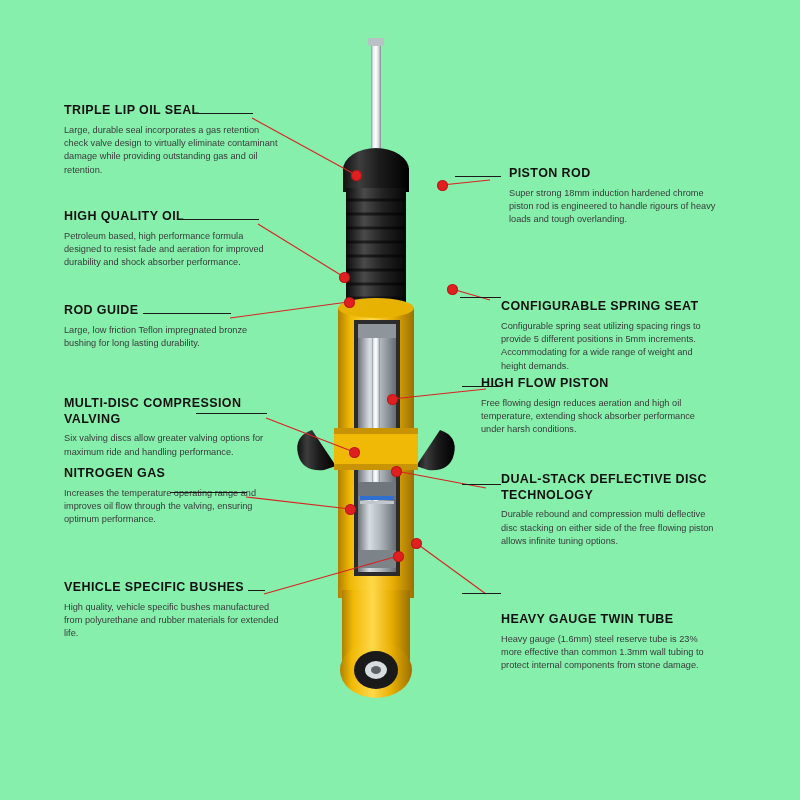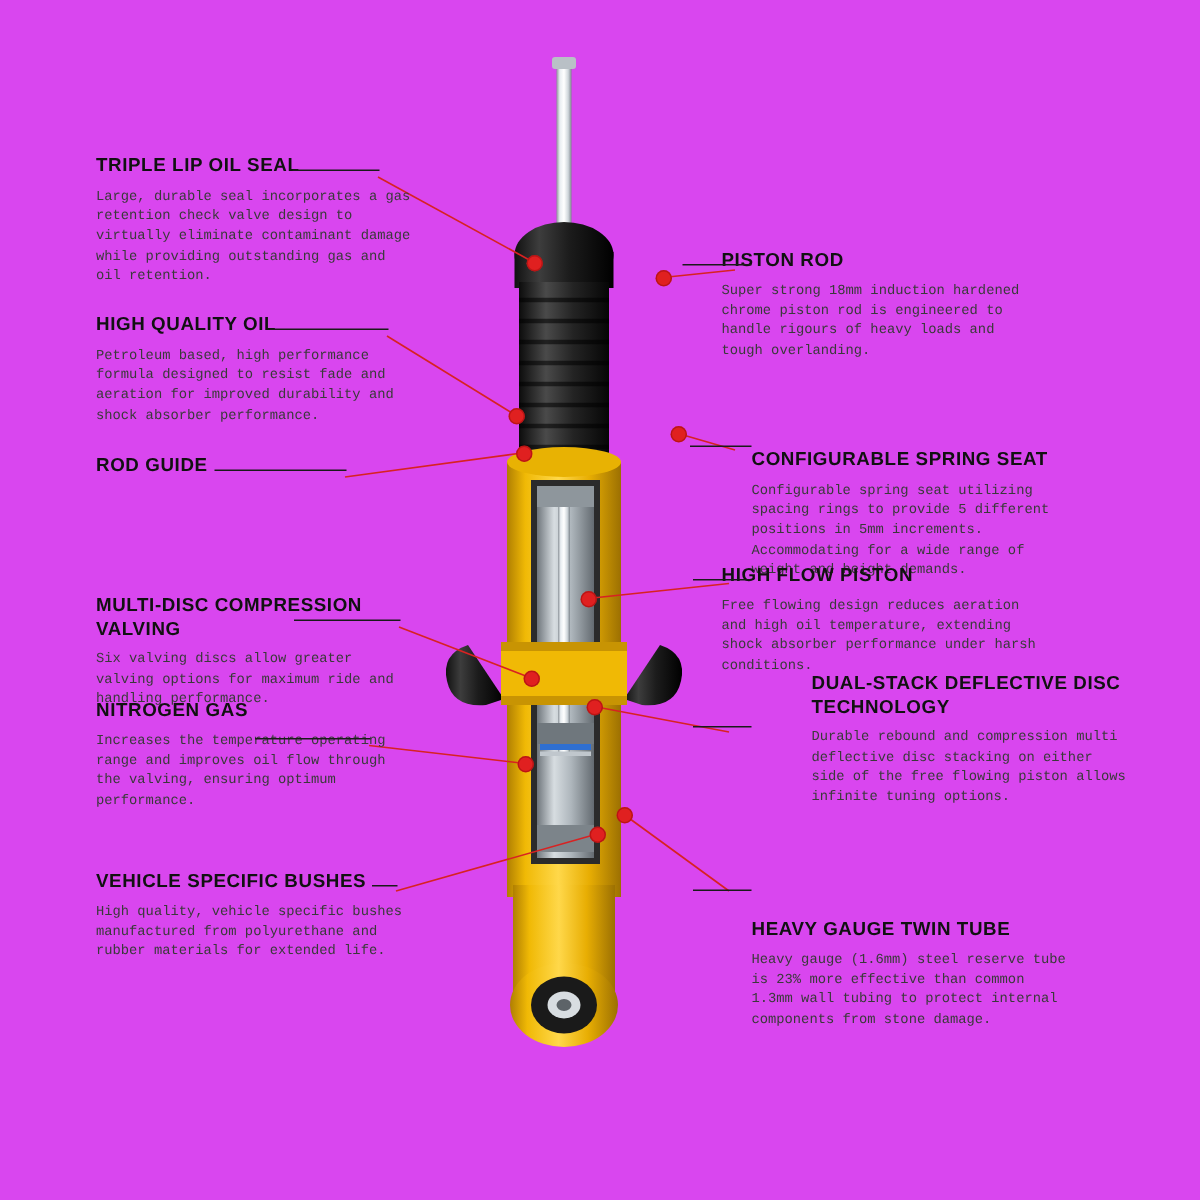--- a/index.html
+++ b/index.html
@@ -4,21 +4,21 @@
 <style>
   html, body {
     margin: 0;
     padding: 0;
     background: #ffffff;
   }
   #page {
     position: relative;
     width: 800px;
     height: 800px;
-    background: #d946ef;
+    background: #86efac;
     font-family: "Liberation Sans", sans-serif;
     overflow: hidden;
   }
   .callout {
     position: absolute;
     width: 215px;
   }
   .callout.left  { text-align: left; }
   .callout.right { text-align: left; }
   .callout-title {
@@ -27,21 +27,20 @@
     letter-spacing: 0.4px;
     color: #111111;
     line-height: 1.25;
     margin-bottom: 5px;
     text-transform: uppercase;
   }
   .callout-body {
     font-size: 9.2px;
     line-height: 1.45;
     color: #3a3a3a;
-    font-family: Liberation Mono, monospace;
   }
   .rule {
     position: absolute;
     height: 1px;
     background: #1a1a1a;
   }
   svg.leaders {
     position: absolute;
     left: 0;
     top: 0;
@@ -185,20 +184,21 @@
   <div class="rule" style="left:195px; top:113px; width:58px;"></div>
 
   <div class="callout left" style="left:64px; top:209px;">
     <div class="callout-title">HIGH QUALITY OIL</div>
     <div class="callout-body">Petroleum based, high performance formula designed to resist fade and aeration for improved durability and shock absorber performance.</div>
   </div>
   <div class="rule" style="left:180px; top:219px; width:79px;"></div>
 
   <div class="callout left" style="left:64px; top:303px;">
     <div class="callout-title">ROD GUIDE</div>
+    <div class="callout-body">Large, low friction Teflon impregnated bronze bushing for long lasting durability.</div>
   </div>
   <div class="rule" style="left:143px; top:313px; width:88px;"></div>
 
   <div class="callout left" style="left:64px; top:396px;">
     <div class="callout-title">MULTI-DISC COMPRESSION VALVING</div>
     <div class="callout-body">Six valving discs allow greater valving options for maximum ride and handling performance.</div>
   </div>
   <div class="rule" style="left:196px; top:413px; width:71px;"></div>
 
   <div class="callout left" style="left:64px; top:466px;">
@@ -206,39 +206,39 @@
     <div class="callout-body">Increases the temperature operating range and improves oil flow through the valving, ensuring optimum performance.</div>
   </div>
   <div class="rule" style="left:170px; top:492px; width:77px;"></div>
 
   <div class="callout left" style="left:64px; top:580px;">
     <div class="callout-title">VEHICLE SPECIFIC BUSHES</div>
     <div class="callout-body">High quality, vehicle specific bushes manufactured from polyurethane and rubber materials for extended life.</div>
   </div>
   <div class="rule" style="left:248px; top:590px; width:17px;"></div>
 
-  <div class="callout right" style="left:481px; top:166px;">
+  <div class="callout right" style="left:509px; top:166px;">
     <div class="callout-title">PISTON ROD</div>
     <div class="callout-body">Super strong 18mm induction hardened chrome piston rod is engineered to handle rigours of heavy loads and tough overlanding.</div>
   </div>
   <div class="rule" style="left:455px; top:176px; width:46px;"></div>
 
   <div class="callout right" style="left:501px; top:287px;margin-top:12px;">
     <div class="callout-title">CONFIGURABLE SPRING SEAT</div>
     <div class="callout-body">Configurable spring seat utilizing spacing rings to provide 5 different positions in 5mm increments. Accommodating for a wide range of weight and height demands.</div>
   </div>
   <div class="rule" style="left:460px; top:297px; width:41px;"></div>
 
   <div class="callout right" style="left:481px; top:376px;">
     <div class="callout-title">HIGH FLOW PISTON</div>
     <div class="callout-body">Free flowing design reduces aeration and high oil temperature, extending shock absorber performance under harsh conditions.</div>
   </div>
   <div class="rule" style="left:462px; top:386px; width:39px;"></div>
 
-  <div class="callout right" style="left:501px; top:448px;margin-left:40px;">
+  <div class="callout right" style="left:501px; top:472px;">
     <div class="callout-title">DUAL-STACK DEFLECTIVE DISC TECHNOLOGY</div>
     <div class="callout-body">Durable rebound and compression multi deflective disc stacking on either side of the free flowing piston allows infinite tuning options.</div>
   </div>
   <div class="rule" style="left:462px; top:484px; width:39px;"></div>
 
   <div class="callout right" style="left:501px; top:583px;margin-top:29px;">
     <div class="callout-title">HEAVY GAUGE TWIN TUBE</div>
     <div class="callout-body">Heavy gauge (1.6mm) steel reserve tube is 23% more effective than common 1.3mm wall tubing to protect internal components from stone damage.</div>
   </div>
   <div class="rule" style="left:462px; top:593px; width:39px;"></div>

